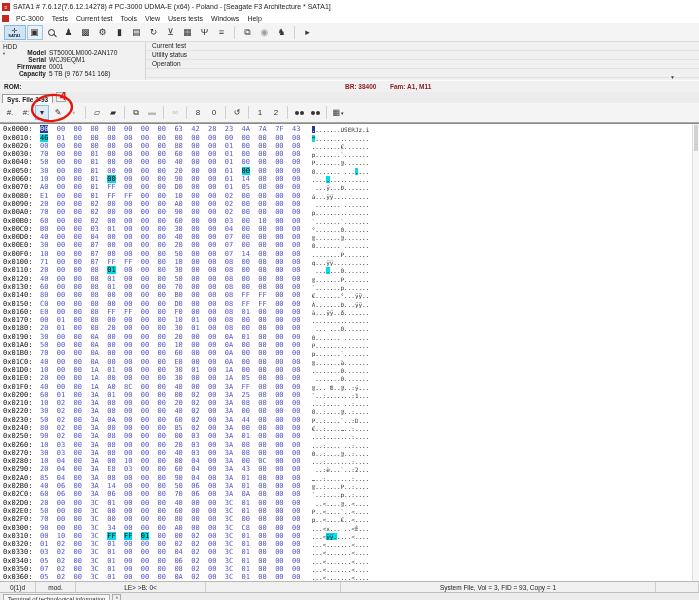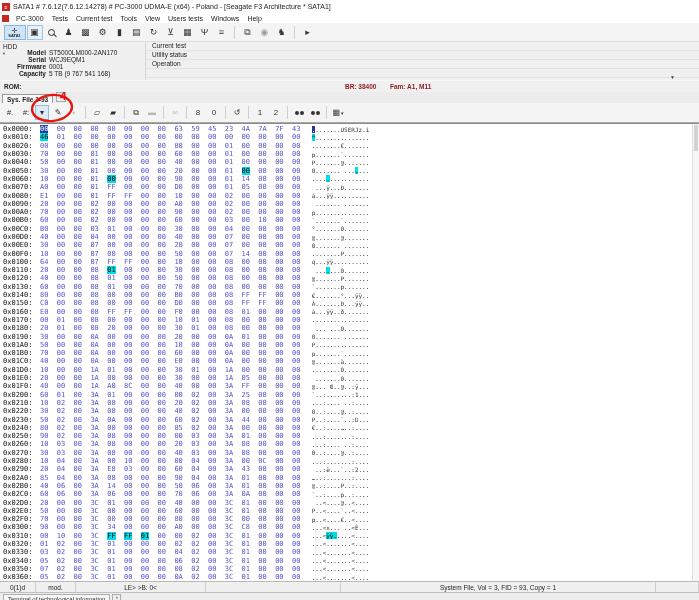--- a/index.html
+++ b/index.html
@@ -49,21 +49,21 @@
   
   .hextb{height:20px;background:#f4f4f4;display:flex;align-items:center;padding-left:2px;border-bottom:1px solid #aaa;box-sizing:border-box}
   .hbtn{min-width:14px;height:15px;display:flex;align-items:center;justify-content:center;font-size:8px;line-height:8px;color:#333;margin:0 1px;box-sizing:border-box;padding:0 1px}
   .hbtn.selected{background:#dcebf8;border:1px solid #90bce4}
   .hbtn.disabled{color:#b8b8b8}
   .hsep{width:1px;height:13px;background:#d0d0d0;margin:0 3px}
   .ddarrow{font-size:5px;color:#333;margin-left:1px}
   
   .hexpanel{height:458px;background:#fff;position:relative;border-top:1px solid #8a8a8a;box-sizing:border-box;overflow:hidden}
   .hexbody{position:absolute;top:1px;left:0;right:6px;bottom:0}
-  .hexrow{display:flex;height:8.3px;align-items:center}
+  .hexrow{display:flex;height:8.3px;align-items:flex-end}
   .addr{width:37px;padding-left:3px;font-family:"DejaVu Sans Mono",monospace;font-size:7px;color:#111;flex:0 0 auto}
   .bcell{width:16.8px;font-family:"DejaVu Sans Mono",monospace;font-size:7px;color:#5555cc;flex:0 0 auto}
   .bv{display:inline-block}
   .ascii{margin-left:3px;display:flex;flex:0 0 auto}
   .acell{width:3.6px;font-family:"DejaVu Sans Mono",monospace;font-size:6px;color:#333;text-align:center;white-space:pre;overflow:hidden}
   .sel{background:#24389c;color:#fff}
   .mod{background:#00dce8;color:#000}
   .vscroll{position:absolute;right:0;top:0;width:6px;bottom:0;border-left:1px solid #e0e0e0;background:#f6f6f6}
   .vthumb{position:absolute;top:1px;left:1px;right:1px;height:26px;background:#d2d2d2}
   
@@ -269,22 +269,22 @@
         <span class="addr">0x0000:</span>
         <span class="bcell"><span class="bv sel">00</span></span>
         <span class="bcell"><span class="bv">00</span></span>
         <span class="bcell"><span class="bv">00</span></span>
         <span class="bcell"><span class="bv">00</span></span>
         <span class="bcell"><span class="bv">00</span></span>
         <span class="bcell"><span class="bv">00</span></span>
         <span class="bcell"><span class="bv">00</span></span>
         <span class="bcell"><span class="bv">00</span></span>
         <span class="bcell"><span class="bv">63</span></span>
-        <span class="bcell"><span class="bv">59</span></span>
-        <span class="bcell"><span class="bv">45</span></span>
+        <span class="bcell"><span class="bv">42</span></span>
+        <span class="bcell"><span class="bv">28</span></span>
         <span class="bcell"><span class="bv">23</span></span>
         <span class="bcell"><span class="bv">4A</span></span>
         <span class="bcell"><span class="bv">7A</span></span>
         <span class="bcell"><span class="bv">7F</span></span>
         <span class="bcell"><span class="bv">43</span></span>
         <span class="ascii">
           <span class="acell sel">.</span>
           <span class="acell">.</span>
           <span class="acell">.</span>
           <span class="acell">.</span>
@@ -852,21 +852,21 @@
           <span class="acell">.</span>
           <span class="acell">.</span>
           <span class="acell">.</span>
           <span class="acell">.</span>
           <span class="acell">.</span>
           <span class="acell">.</span>
         </span>
       </div>
       <div class="hexrow">
         <span class="addr">0x0100:</span>
-        <span class="bcell"><span class="bv">64</span></span>
+        <span class="bcell"><span class="bv">71</span></span>
         <span class="bcell"><span class="bv">00</span></span>
         <span class="bcell"><span class="bv">00</span></span>
         <span class="bcell"><span class="bv">07</span></span>
         <span class="bcell"><span class="bv">FF</span></span>
         <span class="bcell"><span class="bv">FF</span></span>
         <span class="bcell"><span class="bv">00</span></span>
         <span class="bcell"><span class="bv">00</span></span>
         <span class="bcell"><span class="bv">10</span></span>
         <span class="bcell"><span class="bv">00</span></span>
         <span class="bcell"><span class="bv">00</span></span>

